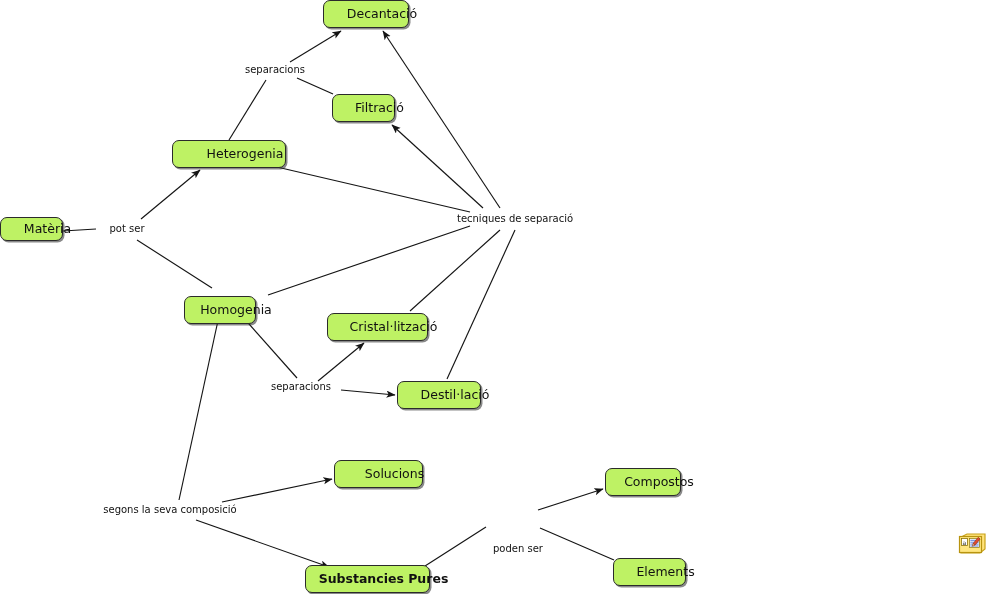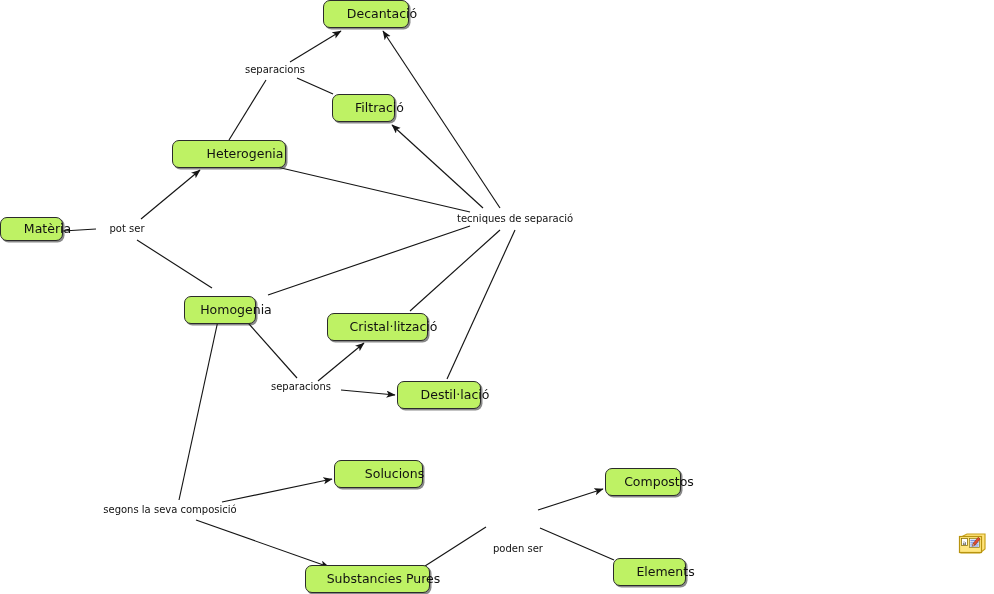--- a/index.html
+++ b/index.html
@@ -97,21 +97,21 @@
 
   <div id="node-layer">
       <div class="node" style="left: 0px; top: 217px; width: 63px; height: 24px; text-align: right;">Matèria</div>
       <div class="node" style="left: 172px; top: 140px; width: 114px; height: 28px;">Heterogenia</div>
       <div class="node" style="left: 184px; top: 296px; width: 72px; height: 28px;">Homogenia</div>
       <div class="node" style="left: 323px; top: 0px; width: 86px; height: 28px;">Decantació</div>
       <div class="node" style="left: 332px; top: 94px; width: 63px; height: 28px;">Filtració</div>
       <div class="node" style="left: 327px; top: 313px; width: 101px; height: 28px;">Cristal·lització</div>
       <div class="node" style="left: 397px; top: 381px; width: 84px; height: 28px;">Destil·lació</div>
       <div class="node" style="left: 334px; top: 460px; width: 89px; height: 28px;">Solucions</div>
-      <div class="node" style="left: 305px; top: 565px; width: 125px; height: 28px;">Substancies Pures</div>
+      <div class="node" style="left: 305px; top: 565px; width: 125px; height: 28px; font-weight: bold;">Substancies Pures</div>
       <div class="node" style="left: 605px; top: 468px; width: 76px; height: 28px;">Compostos</div>
       <div class="node" style="left: 613px; top: 558px; width: 73px; height: 28px;">Elements</div>
     </div>
   <div id="label-layer">
       <div class="link-label" style="left: 127px; top: 229px;">pot ser</div>
       <div class="link-label" style="left: 275px; top: 70px;">separacions</div>
       <div class="link-label" style="left: 515px; top: 219px;">tecniques de separació</div>
       <div class="link-label" style="left: 301px; top: 387px;">separacions</div>
       <div class="link-label" style="left: 170px; top: 510px;">segons la seva composició</div>
       <div class="link-label" style="left: 518px; top: 519px; margin-top: 30px;">poden ser</div>

